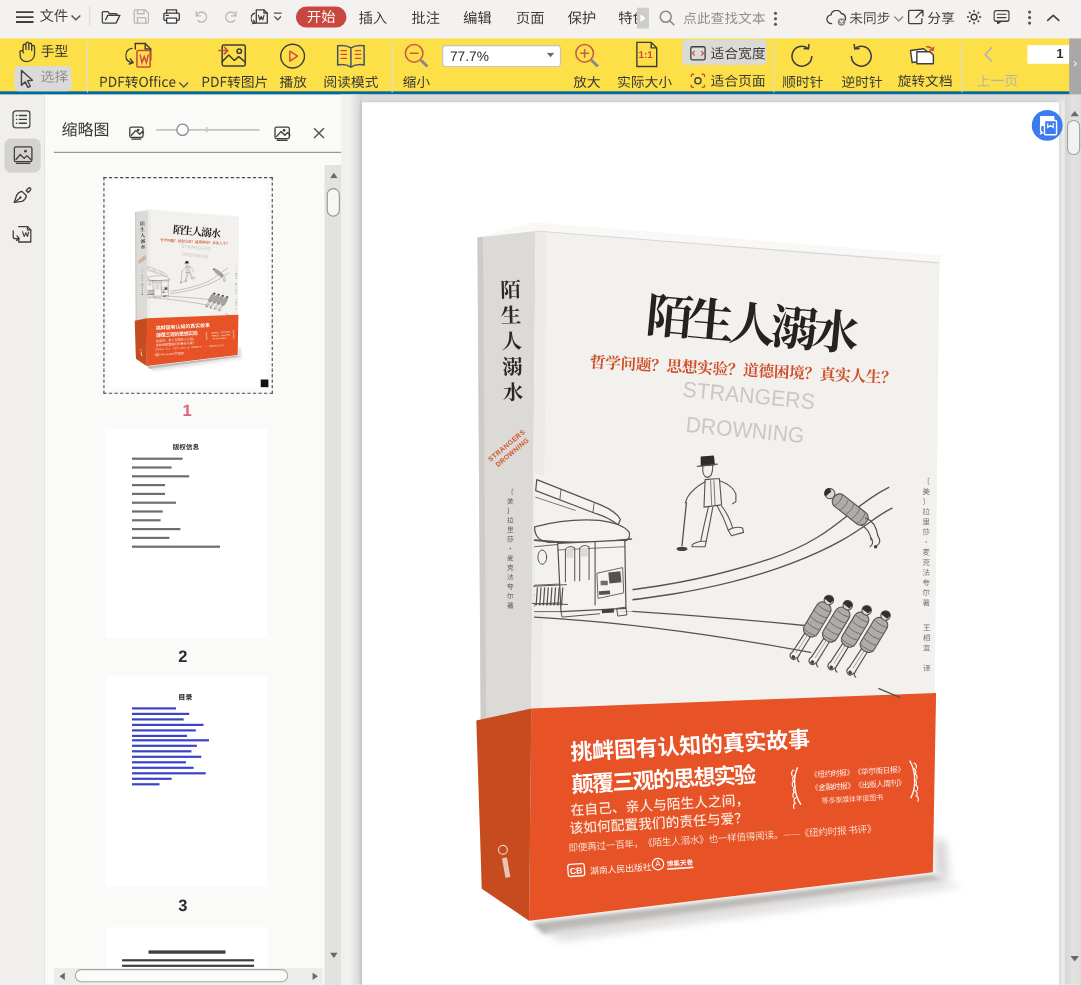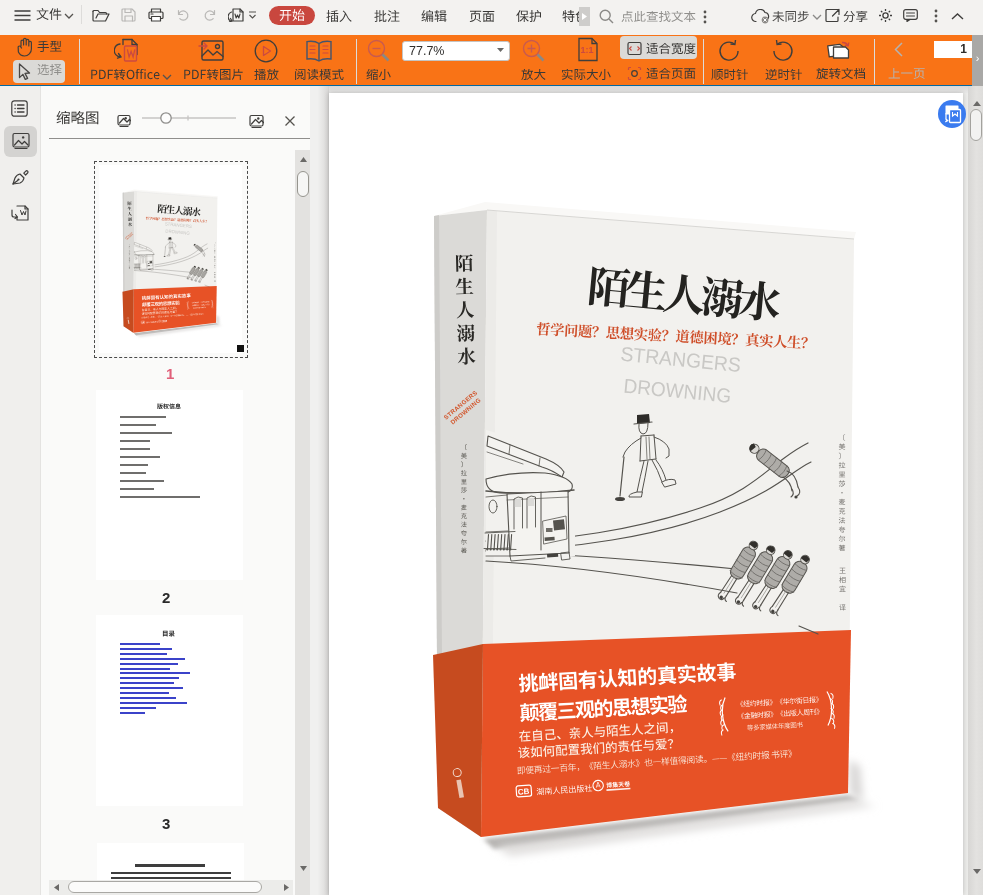--- a/index.html
+++ b/index.html
@@ -1,19 +1,19 @@
 <!DOCTYPE html>
 <html><head><meta charset="utf-8"><style>
 *{margin:0;padding:0;box-sizing:border-box}
 html,body{width:983px;height:895px;overflow:hidden;font-family:"Liberation Sans",sans-serif;background:#ececeb}
 .tx,.ic{position:absolute;display:block}
 .vsep{position:absolute;width:1px;background:#dddcda}
 #menubar{position:absolute;left:0;top:0;width:983px;height:35px;background:#f3f2f0}
 #pillks{position:absolute;left:269px;top:6px;width:46px;height:19px;border-radius:9.5px;background:#c9473e}
-#ribbon{position:absolute;left:0;top:35px;width:983px;height:51px;background:#f97316;border-bottom:1px solid #0369a1}
+#ribbon{position:absolute;left:0;top:35px;width:983px;height:51px;background:#fde047;border-bottom:3px solid #0369a1}
 .selbg{position:absolute;background:#dbdad7;border-radius:4px}
 .selbg2{position:absolute;background:#d4d3d1;border-radius:6px}
 #combo{position:absolute;left:402px;top:6px;width:108px;height:20px;background:#fff;border:1px solid #c5c4c2;border-radius:3px;font-size:12.5px;color:#2e2d2b;padding:2px 0 0 6px}
 #pagebox{position:absolute;left:934px;top:6px;width:38px;height:17px;background:#fff;font-size:12px;font-weight:bold;color:#2e2d2b;text-align:right;padding:1px 5px 0 0}
 #collbar{position:absolute;left:972px;top:0;width:11px;height:51px;background:#a9a8a6;color:#fff;font-size:11px;text-align:center;padding-top:17px}
 #leftstrip{position:absolute;left:0;top:86px;width:41px;height:809px;background:#f0efed;border-right:1px solid #e4e3e1}
 #panel{position:absolute;left:41px;top:86px;width:269px;height:809px;background:#fafaf9}
 #th1sel{position:absolute;left:53px;top:75px;width:154px;height:197px;border:1px dashed #4a4a4a}
 #th1handle{position:absolute;left:196px;top:259px;width:7px;height:7px;background:#111}
 .thumbpage{position:absolute;width:143px;height:188px;background:#fff;overflow:hidden}

